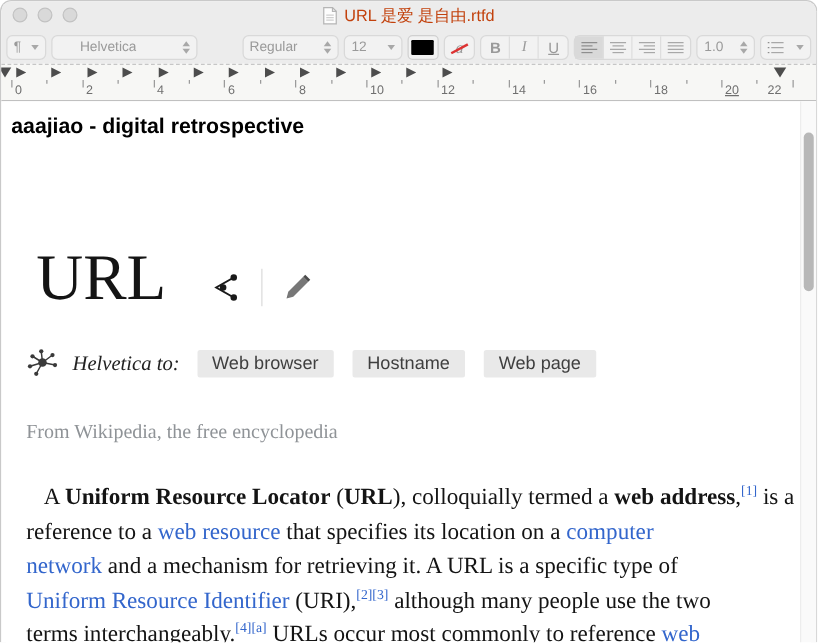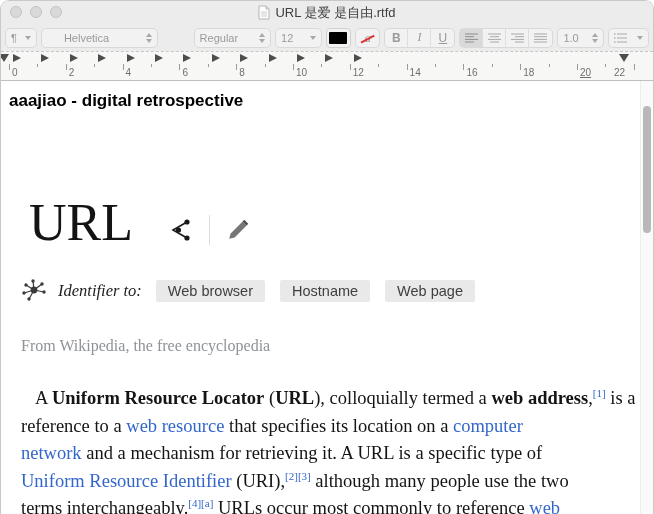--- a/index.html
+++ b/index.html
@@ -6,21 +6,21 @@
   html,body { width:654px; height:514px; overflow:hidden; background:#fff;
               font-family:"Liberation Sans", sans-serif; }
   .window { position:relative; width:654px; height:514px; background:#fff;
             border-radius:9px 9px 0 0; overflow:hidden; border:1px solid #c9c9c9; border-bottom:none; }
 
   
   .titlebar { position:relative; height:23px; background:#ececec; }
   .traffic { position:absolute; left:9px; top:5px; display:flex; gap:8px; }
   .tl { width:12px; height:12px; border-radius:50%; background:#d9d9d9; border:1px solid #c2c2c2; }
   .titlewrap { height:100%; display:flex; align-items:center; justify-content:center; gap:5px;
-               color:#404040; font-size:13px; }
+               color:#c2410c; font-size:13px; }
   .docicon { width:12px; height:15px; }
 
   
   .toolbar { position:relative; height:27px; background:#ececec; display:flex; align-items:center;
              padding:0 4px; gap:4px; color:#9a9a9a; font-size:11px; }
   .tbtn, .combo, .seg { background:#f2f2f2; border:1px solid #d9d9d9; border-radius:5px; height:20px;
           display:flex; align-items:center; }
   .tbtn { padding:0 5px; gap:3px; }
   .combo { padding:0 5px; justify-content:space-between; }
   .combo .lbl { white-space:nowrap; overflow:hidden; }
@@ -267,21 +267,21 @@
             <path d="M13 13 L5 8 M13 13 L12 4 M13 13 L21 7 M13 13 L23 15 M13 13 L8 22 M13 13 L3 16"></path>
           </g>
           <circle cx="13" cy="13" r="3.4" fill="#3a3a3a"></circle>
           <circle cx="5" cy="8" r="1.7" fill="#3a3a3a"></circle>
             <circle cx="12" cy="4" r="1.7" fill="#3a3a3a"></circle>
           <circle cx="21" cy="7" r="1.7" fill="#3a3a3a"></circle>
             <circle cx="23" cy="15" r="1.7" fill="#3a3a3a"></circle>
           <circle cx="8" cy="22" r="1.7" fill="#3a3a3a"></circle>
             <circle cx="3" cy="16" r="1.7" fill="#3a3a3a"></circle>
         </svg>
-        <span class="connected-label">Identifier to:</span>
+        <span class="connected-label">Helvetica to:</span>
         <span class="tags" id="tags">
             <span class="tag">Web browser</span>
             <span class="tag">Hostname</span>
             <span class="tag">Web page</span>
           </span>
       </div>
 
       <div class="subtitle">From Wikipedia, the free encyclopedia</div>
 
       <div class="para" id="para">

